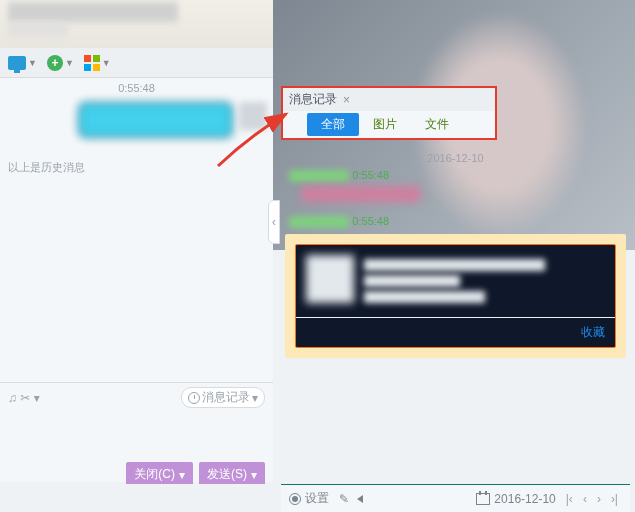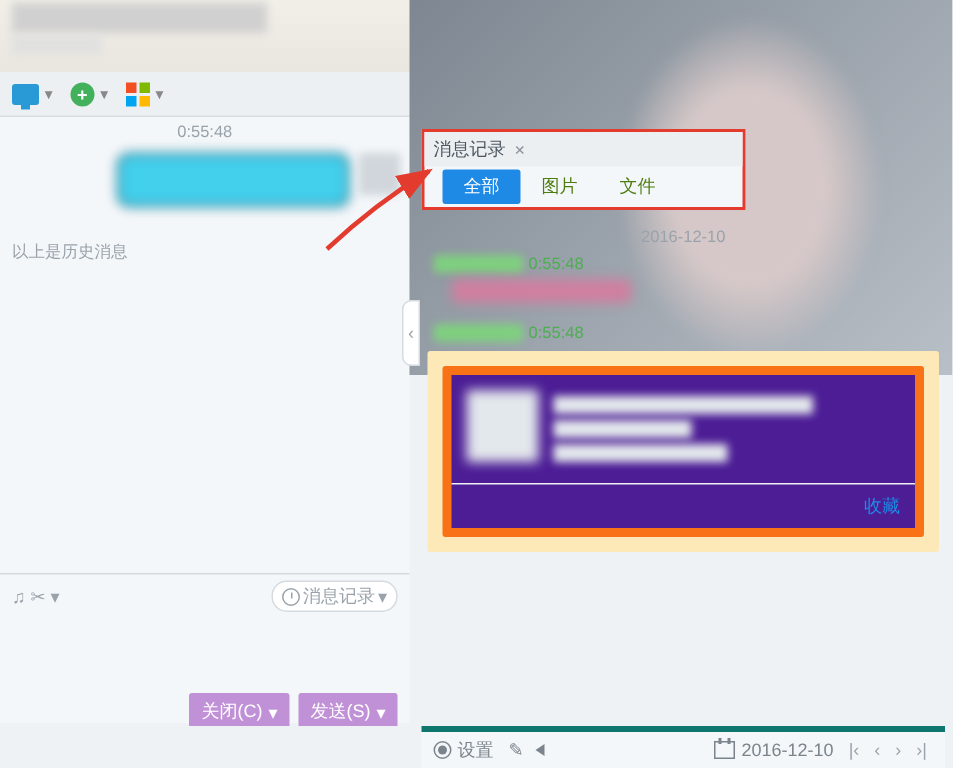--- a/index.html
+++ b/index.html
@@ -39,43 +39,43 @@
   .btn{background:#c191d7;color:#fff;padding:4px 8px;border-radius:2px;font-size:12px;cursor:pointer;display:flex;align-items:center;}
   
   .right-bg{position:absolute;left:273px;top:0;right:0;height:250px;background:linear-gradient(135deg,#7e8791,#b8bfc7);}
   .right-bg::before{content:"";position:absolute;right:45px;top:10px;width:180px;height:230px;background:radial-gradient(ellipse at center,#d6c8c8 40%,transparent 70%);filter:blur(4px);}
   .divider-tab{position:absolute;left:268px;top:200px;width:12px;height:44px;background:#fff;border:1px solid #d6dbe0;border-radius:6px 0 0 6px;display:flex;align-items:center;justify-content:center;color:#9aa3ab;cursor:pointer;}
   
   .log{position:absolute;left:281px;top:86px;width:216px;height:54px;background:#f4f7fa;border:2px solid #e33b2e;}
   .log-hdr{display:flex;align-items:center;padding:3px 6px;background:#eceff2;}
   .log-hdr span.title{color:#4c5660;font-size:12px;}
   .log-hdr .x{margin-left:6px;color:#8a929a;cursor:pointer;}
-  .log-tabs{display:flex;align-items:center;padding:2px 12px;gap:0px;}
+  .log-tabs{display:flex;align-items:center;padding:2px 24px;gap:0px;}
   .log-tab{padding:3px 14px;color:#4d7c0f;cursor:pointer;}
   .log-tab.active{background:#1e8ae6;color:#fff;border-radius:2px;}
   
   .arrow{position:absolute;left:210px;top:96px;pointer-events:none;}
   
   .hist{position:absolute;left:281px;right:5px;top:150px;bottom:30px;}
   .hist-date{color:#9aa3ab;text-align:center;font-size:11px;padding:2px 0;}
   .msg-grp{padding:2px 8px;}
   .msg-name-blur{display:inline-block;width:60px;height:12px;background:#7fd07f;filter:blur(3px);border-radius:3px;vertical-align:middle;}
   .msg-time{color:#4caf50;font-size:11px;}
   .msg-body-blur{margin:4px 0 8px 12px;width:120px;height:16px;background:#d07fa0;filter:blur(4px);border-radius:4px;}
   
   .card-wrap{margin:4px 4px;background:#fde9b8;padding:10px;border-radius:2px;}
-  .card{background:#4c1d95;border:6px solid #f97316;border-radius:2px;position:relative;}
+  .card{background:#0f172a;border:1px solid #f97316;border-radius:2px;position:relative;}
   .card-top{display:flex;padding:10px;gap:10px;}
   .card-av{width:48px;height:48px;background:#e3e8ec;filter:blur(4px);}
   .card-lines{flex:1;}
   .cl{height:12px;background:#e3e8ec;filter:blur(3px);margin:4px 0;}
   .card-foot{border-top:1px solid #eef1f3;text-align:right;padding:6px 10px;}
   .card-foot a{color:#1e8ae6;cursor:pointer;}
   
-  .footer{position:absolute;left:281px;right:5px;bottom:0;height:28px;background:#f4f7fa;border-top:4px solid #0f766e;display:flex;align-items:center;padding:0 8px;color:#7b848c;}
+  .footer{position:absolute;left:281px;right:5px;bottom:0;height:28px;background:#f4f7fa;border-top:1px solid #0f766e;display:flex;align-items:center;padding:0 8px;color:#7b848c;}
   .footer .spacer{flex:1;}
   .footer .cal{display:flex;align-items:center;gap:4px;}
   .nav-arrows{display:flex;gap:2px;margin-left:6px;}
   .nav-arrows span{padding:0 4px;cursor:pointer;color:#9aa3ab;}
   .bottom-left-bar{position:absolute;left:0;bottom:0;width:273px;height:28px;background:#eef2f5;}
   .gear-ic{width:12px;height:12px;border:1px solid #7b848c;border-radius:50%;display:inline-block;position:relative;}
   .gear-ic::before{content:"";position:absolute;inset:2px;border-radius:50%;background:#7b848c;}
   .cal-ic{width:14px;height:12px;border:1px solid #7b848c;display:inline-block;position:relative;}
   .cal-ic::before{content:"";position:absolute;top:-3px;left:2px;width:2px;height:4px;background:#7b848c;box-shadow:6px 0 #7b848c;}
   .spk-ic{width:0;height:0;border-top:4px solid transparent;border-bottom:4px solid transparent;border-right:6px solid #7b848c;display:inline-block;margin-left:8px;}

